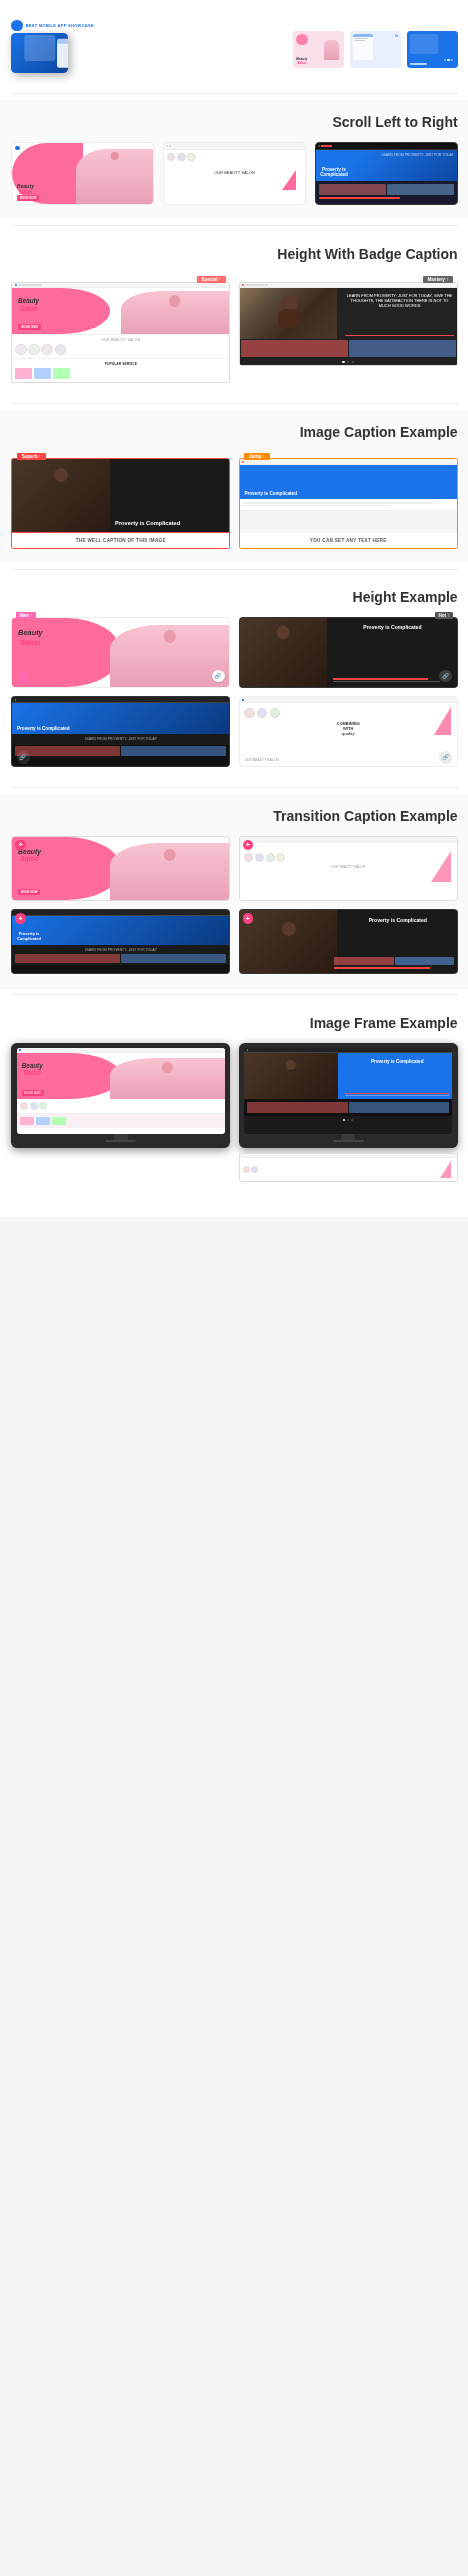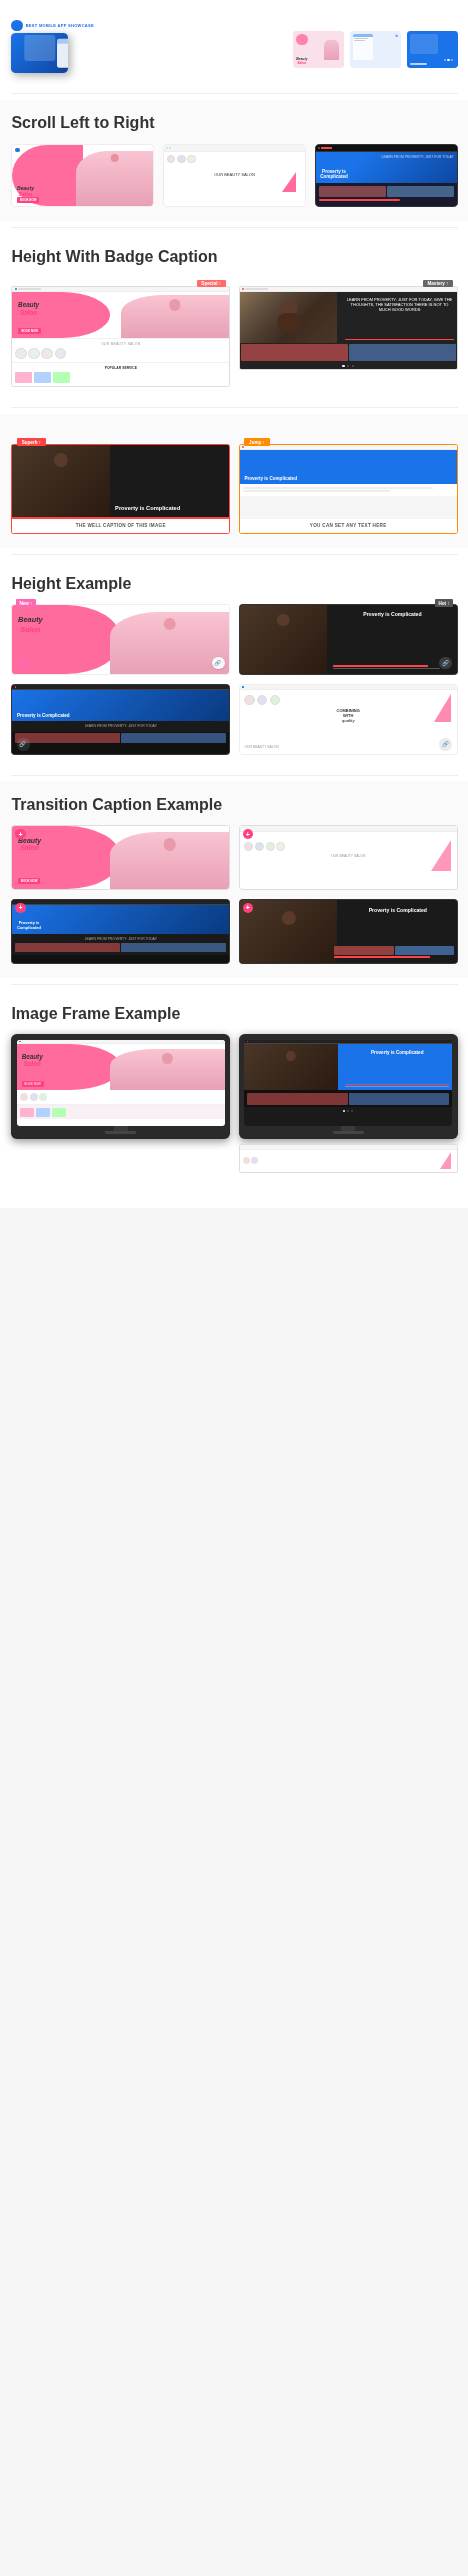--- a/index.html
+++ b/index.html
@@ -16,25 +16,25 @@
       background: #fff;
       padding: 11.4px 0;
     }
 
     .section {
       padding: 17px 11.4px;
       text-align: center;
     }
 
     .section-title {
-      font-size: 16px;
+      font-size: 14px;
       font-weight: 600;
       color: #333;
       margin-bottom: 11.4px;
-      text-align: left;
+      text-align: right;
     }
 
     .section-divider {
       border: none;
       border-top: 0.6px solid #eee;
       margin: 5.7px 11.4px;
     }
 
     
     .app-showcase {
@@ -355,20 +355,21 @@
           </div>
         </div>
       </div>
 
     </div>
   </div>
 
   <hr class="section-divider">
 
   <div class="section caption-section">
+    <div class="section-title">Image Caption Example</div>
     <div class="caption-cards">
 
       <div style="flex:1;position:relative;margin-top:6.9px;">
         <div style="position:absolute;top:-5.1px;left:5.7px;background:#ff4444;color:#fff;font-size:4.6px;padding:1.1px 4.6px;border-radius:1.1px;font-weight:700;z-index:10;">Superb ↑</div>
         <div style="border:1.1px solid #ff4444;border-radius:2.3px;overflow:hidden;">
           <div style="height:74px;position:relative;overflow:hidden;background:#1a1a1a;">
             <div style="position:absolute;top:0;left:0;width:45%;height:100%;background:linear-gradient(135deg,#4a3728,#2a1a10);">
               <div style="position:absolute;top:8.6px;left:50%;transform:translateX(-50%);width:14.3px;height:14.3px;background:#5a3a2a;border-radius:50%;"></div>
             </div>
             <div style="position:absolute;bottom:5.7px;right:5.7px;width:50%;text-align:left;">

